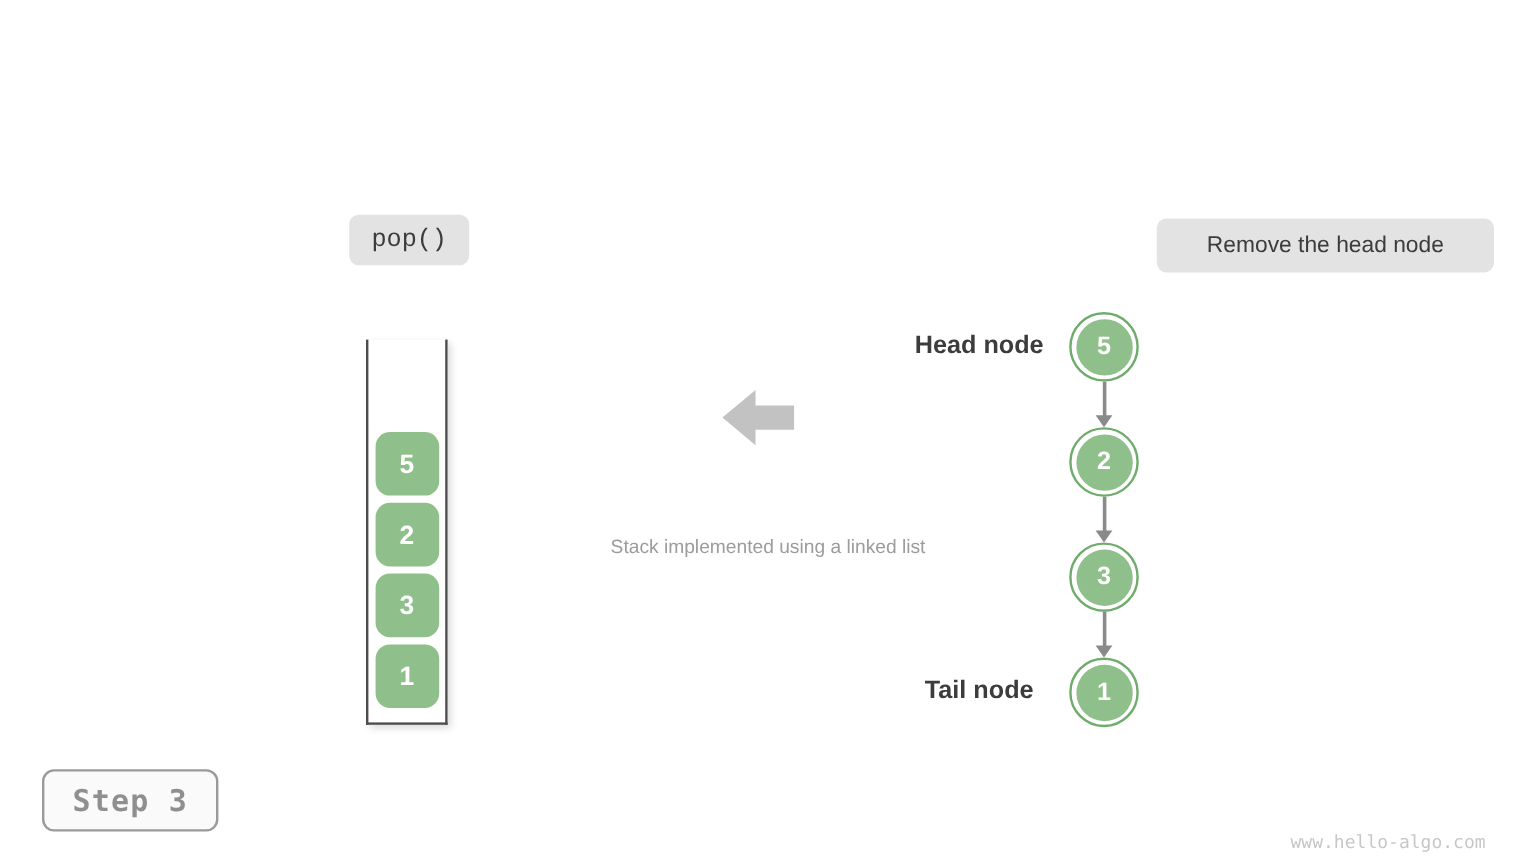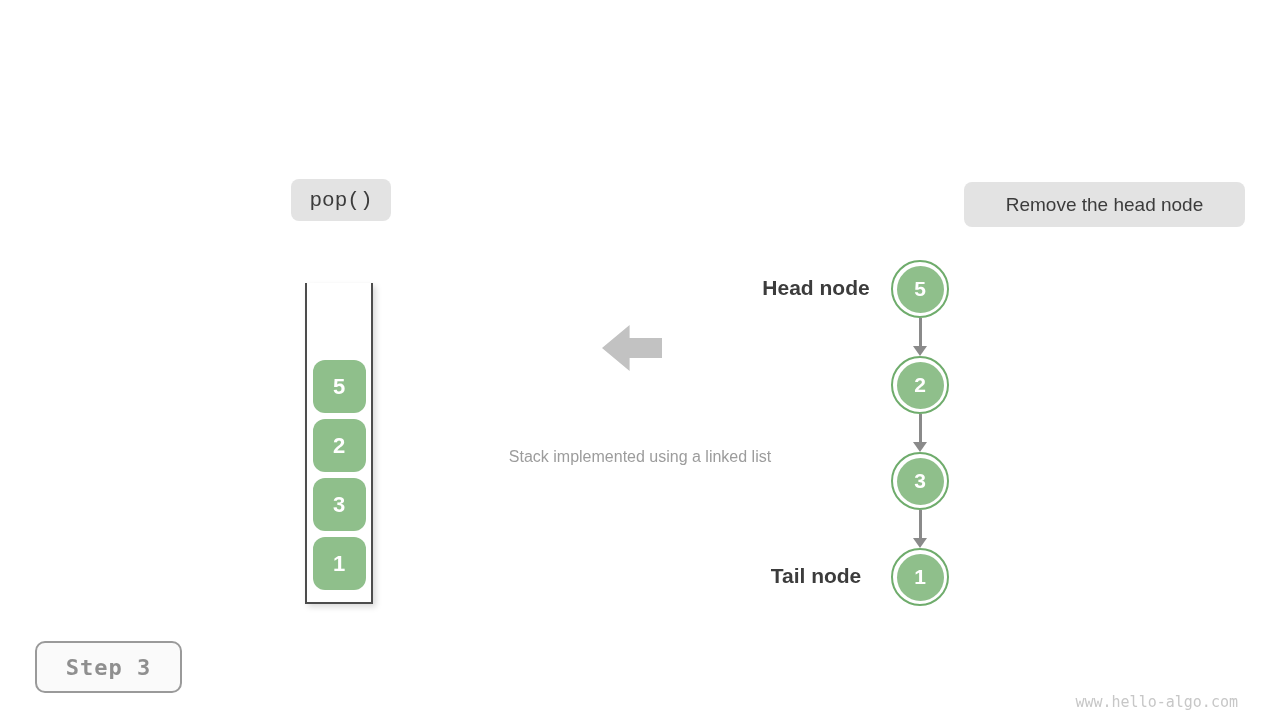--- a/index.html
+++ b/index.html
@@ -75,21 +75,21 @@
     position:absolute; width:200px; text-align:center;
     font-weight:bold; font-size:21px; color:var(--dark-text);
   }
   .head-label{ left:716px; top:276px; }
   .tail-label{ left:716px; top:564px; }
   
   .step-box {
     position:absolute; left:35px; top:641px; width:147px; height:52px;
     border:2px solid var(--step-border); border-radius:10px; background:var(--step-bg);
     box-sizing:border-box; display:flex; align-items:center; justify-content:center;
-    font-family:"DejaVu Sans Mono", monospace; font-size:22px; font-weight:bold;
+    font-family:"DejaVu Sans Mono", monospace; font-size:25px; font-weight:bold;
     color:var(--step-text); letter-spacing:1px;
   }
   .watermark {
     position:absolute; right:42px; top:676px;
     font-family:"DejaVu Sans Mono", monospace; font-size:15px; color:var(--watermark);margin-top:17px;
   }
 </style>
 </head>
 <body>
 

